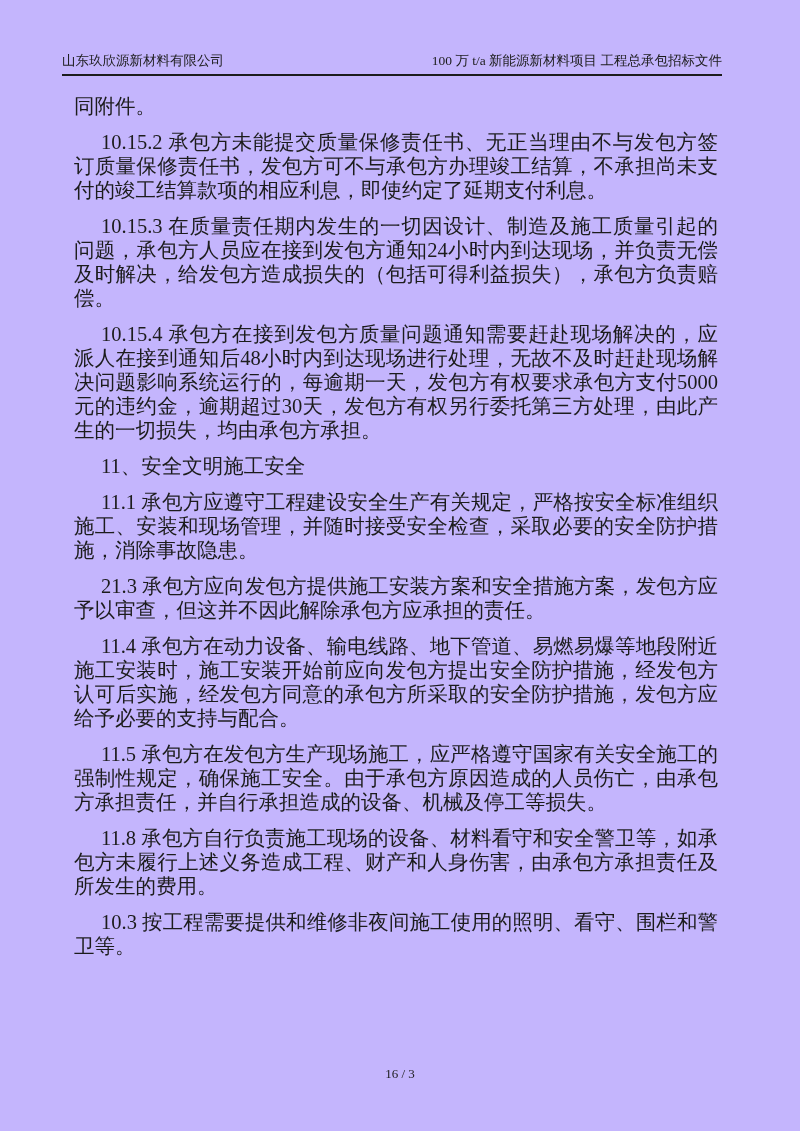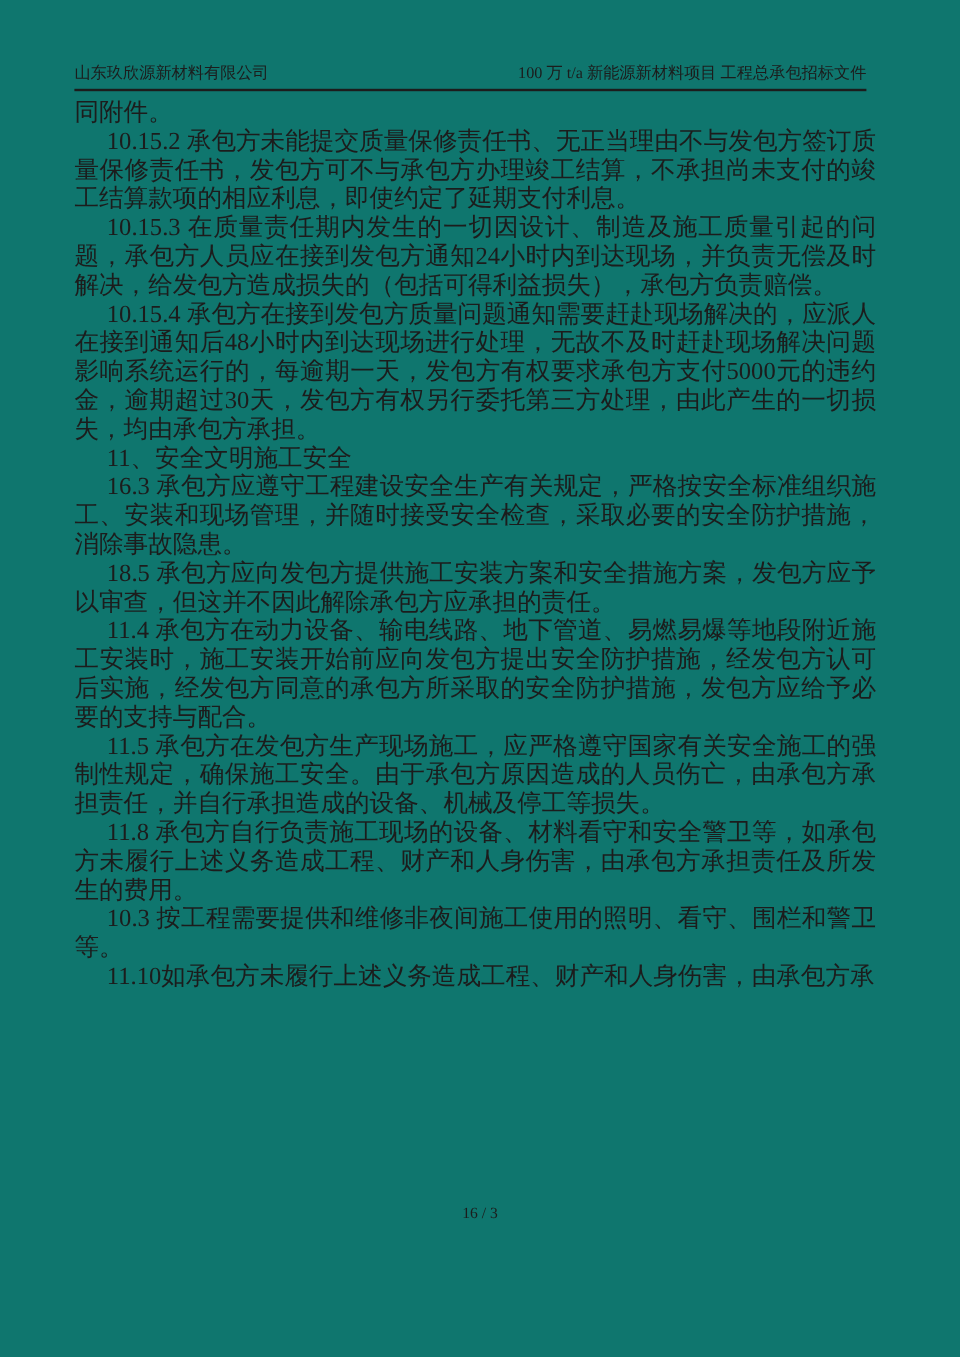--- a/index.html
+++ b/index.html
@@ -4,21 +4,21 @@
 <style>
   html, body {
     margin: 0;
     padding: 0;
     background: #ffffff;
   }
   .page {
     position: relative;
     width: 800px;
     height: 1131px;
-    background: #0f766e;
+    background: #c4b5fd;
     overflow: hidden;
     font-family: "Liberation Serif", "DejaVu Serif", serif;
     color: #1c1c1c;
   }
   .header {
     position: absolute;
     left: 62px;
     right: 78px;
     top: 52px;
     display: flex;
@@ -36,36 +36,36 @@
     height: 0;
     border-top: 2px solid #1c1c1c;
   }
   .doc-body {
     position: absolute;
     left: 62px;
     top: 82px;
     width: 668px;
   }
   .para {
-    margin: 0;
+    margin: 12px;
     font-size: 20.5px;
     line-height: 24px;
     text-align: justify;
     text-justify: inter-ideograph;
     text-indent: 27px;
     word-break: break-all;
   }
   .para.no-indent {
     text-indent: 0;
   }
   .footer {
     position: absolute;
     left: 0;
     right: 0;
-    top: 1003px;
+    top: 1066px;
     text-align: center;
     font-size: 13px;
     line-height: 16px;
   }
 </style>
 </head>
 <body>
 
 <div class="page">
 
@@ -76,26 +76,25 @@
 
   <div class="header-rule"></div>
 
   <div class="doc-body" id="paragraph-container">
 
   <p class="para no-indent">同附件。</p>
       <p class="para">10.15.2 承包方未能提交质量保修责任书、无正当理由不与发包方签订质量保修责任书，发包方可不与承包方办理竣工结算，不承担尚未支付的竣工结算款项的相应利息，即使约定了延期支付利息。</p>
       <p class="para">10.15.3 在质量责任期内发生的一切因设计、制造及施工质量引起的问题，承包方人员应在接到发包方通知24小时内到达现场，并负责无偿及时解决，给发包方造成损失的（包括可得利益损失），承包方负责赔偿。</p>
       <p class="para">10.15.4 承包方在接到发包方质量问题通知需要赶赴现场解决的，应派人在接到通知后48小时内到达现场进行处理，无故不及时赶赴现场解决问题影响系统运行的，每逾期一天，发包方有权要求承包方支付5000元的违约金，逾期超过30天，发包方有权另行委托第三方处理，由此产生的一切损失，均由承包方承担。</p>
       <p class="para">11、安全文明施工安全</p>
-      <p class="para">16.3 承包方应遵守工程建设安全生产有关规定，严格按安全标准组织施工、安装和现场管理，并随时接受安全检查，采取必要的安全防护措施，消除事故隐患。</p>
-      <p class="para">18.5 承包方应向发包方提供施工安装方案和安全措施方案，发包方应予以审查，但这并不因此解除承包方应承担的责任。</p>
+      <p class="para">11.1 承包方应遵守工程建设安全生产有关规定，严格按安全标准组织施工、安装和现场管理，并随时接受安全检查，采取必要的安全防护措施，消除事故隐患。</p>
+      <p class="para">21.3 承包方应向发包方提供施工安装方案和安全措施方案，发包方应予以审查，但这并不因此解除承包方应承担的责任。</p>
       <p class="para">11.4 承包方在动力设备、输电线路、地下管道、易燃易爆等地段附近施工安装时，施工安装开始前应向发包方提出安全防护措施，经发包方认可后实施，经发包方同意的承包方所采取的安全防护措施，发包方应给予必要的支持与配合。</p>
       <p class="para">11.5 承包方在发包方生产现场施工，应严格遵守国家有关安全施工的强制性规定，确保施工安全。由于承包方原因造成的人员伤亡，由承包方承担责任，并自行承担造成的设备、机械及停工等损失。</p>
       <p class="para">11.8 承包方自行负责施工现场的设备、材料看守和安全警卫等，如承包方未履行上述义务造成工程、财产和人身伤害，由承包方承担责任及所发生的费用。</p>
       <p class="para">10.3 按工程需要提供和维修非夜间施工使用的照明、看守、围栏和警卫等。</p>
-      <p class="para">11.10如承包方未履行上述义务造成工程、财产和人身伤害，由承包方承</p>
     </div>
 
   <div class="footer">
     <span>16 / 3</span>
   </div>
 
 </div>
 
 </body></html>

